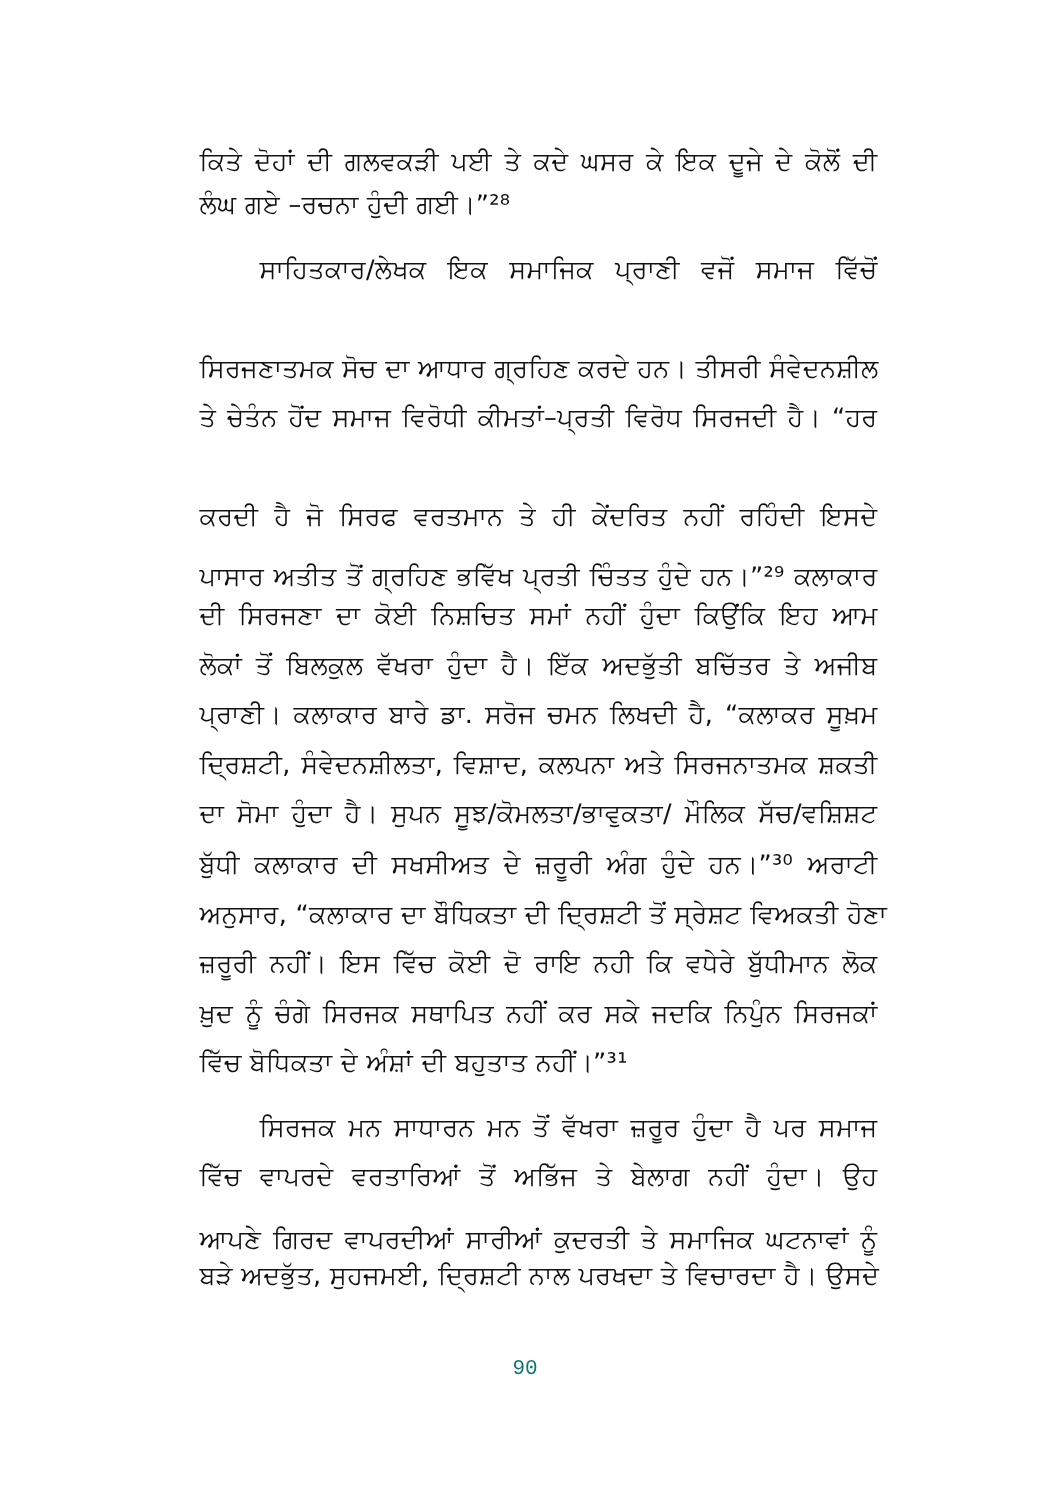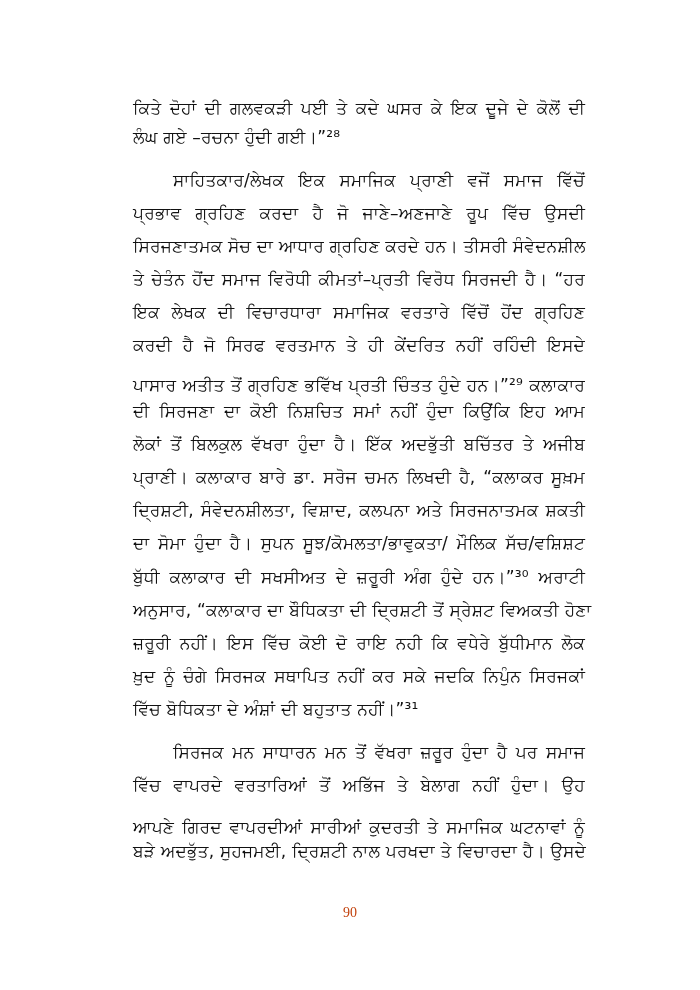--- a/index.html
+++ b/index.html
@@ -39,37 +39,35 @@
     }
     .line.last {
       text-align-last: left;
     }
     .page-number {
       position: absolute;
       left: 0;
       width: 700px;
       top: 905px;
       text-align: center;
-      font-family: Liberation Serif, serif;
+      font-family: Liberation Mono, monospace;
       font-size: 14px;
-      color: #c2410c;
+      color: #0f766e;
     }
   </style>
 </head>
 <body>
 
 <div class="page">
   <div class="line" style="top:93px">ਕਿਤੇ ਦੋਹਾਂ ਦੀ ਗਲਵਕੜੀ ਪਈ ਤੇ ਕਦੇ ਘਸਰ ਕੇ ਇਕ ਦੂਜੇ ਦੇ ਕੋਲੋਂ ਦੀ</div>
   <div class="line last" style="top:122px">ਲੰਘ ਗਏ –ਰਚਨਾ ਹੁੰਦੀ ਗਈ।”²⁸</div>
 
   <div class="line indent" style="top:165px">ਸਾਹਿਤਕਾਰ/ਲੇਖਕ ਇਕ ਸਮਾਜਿਕ ਪ੍ਰਾਣੀ ਵਜੋਂ ਸਮਾਜ ਵਿੱਚੋਂ</div>
-  <div class="line" style="top:198px">ਪ੍ਰਭਾਵ ਗ੍ਰਹਿਣ ਕਰਦਾ ਹੈ ਜੋ ਜਾਣੇ–ਅਣਜਾਣੇ ਰੂਪ ਵਿੱਚ ਉਸਦੀ</div>
   <div class="line" style="top:231px">ਸਿਰਜਣਾਤਮਕ ਸੋਚ ਦਾ ਆਧਾਰ ਗ੍ਰਹਿਣ ਕਰਦੇ ਹਨ। ਤੀਸਰੀ ਸੰਵੇਦਨਸ਼ੀਲ</div>
   <div class="line" style="top:264px">ਤੇ ਚੇਤੰਨ ਹੋਂਦ ਸਮਾਜ ਵਿਰੋਧੀ ਕੀਮਤਾਂ–ਪ੍ਰਤੀ ਵਿਰੋਧ ਸਿਰਜਦੀ ਹੈ। “ਹਰ</div>
-  <div class="line" style="top:297px">ਇਕ ਲੇਖਕ ਦੀ ਵਿਚਾਰਧਾਰਾ ਸਮਾਜਿਕ ਵਰਤਾਰੇ ਵਿੱਚੋਂ ਹੋਂਦ ਗ੍ਰਹਿਣ</div>
   <div class="line" style="top:330px">ਕਰਦੀ ਹੈ ਜੋ ਸਿਰਫ ਵਰਤਮਾਨ ਤੇ ਹੀ ਕੇਂਦਰਿਤ ਨਹੀਂ ਰਹਿੰਦੀ ਇਸਦੇ</div>
   <div class="line" style="top:370px">ਪਾਸਾਰ ਅਤੀਤ ਤੋਂ ਗ੍ਰਹਿਣ ਭਵਿੱਖ ਪ੍ਰਤੀ ਚਿੰਤਤ ਹੁੰਦੇ ਹਨ।”²⁹ ਕਲਾਕਾਰ</div>
   <div class="line" style="top:396px">ਦੀ ਸਿਰਜਣਾ ਦਾ ਕੋਈ ਨਿਸ਼ਚਿਤ ਸਮਾਂ ਨਹੀਂ ਹੁੰਦਾ ਕਿਉਂਕਿ ਇਹ ਆਮ</div>
   <div class="line" style="top:429px">ਲੋਕਾਂ ਤੋਂ ਬਿਲਕੁਲ ਵੱਖਰਾ ਹੁੰਦਾ ਹੈ। ਇੱਕ ਅਦਭੁੱਤੀ ਬਚਿੱਤਰ ਤੇ ਅਜੀਬ</div>
   <div class="line" style="top:462px">ਪ੍ਰਾਣੀ। ਕਲਾਕਾਰ ਬਾਰੇ ਡਾ. ਸਰੋਜ ਚਮਨ ਲਿਖਦੀ ਹੈ, “ਕਲਾਕਰ ਸੂਖ਼ਮ</div>
   <div class="line" style="top:495px">ਦ੍ਰਿਸ਼ਟੀ, ਸੰਵੇਦਨਸ਼ੀਲਤਾ, ਵਿਸ਼ਾਦ, ਕਲਪਨਾ ਅਤੇ ਸਿਰਜਨਾਤਮਕ ਸ਼ਕਤੀ</div>
   <div class="line" style="top:528px">ਦਾ ਸੋਮਾ ਹੁੰਦਾ ਹੈ। ਸੁਪਨ ਸੂਝ/ਕੋਮਲਤਾ/ਭਾਵੁਕਤਾ/ ਮੌਲਿਕ ਸੱਚ/ਵਸ਼ਿਸ਼ਟ</div>
   <div class="line" style="top:562px">ਬੁੱਧੀ ਕਲਾਕਾਰ ਦੀ ਸਖਸੀਅਤ ਦੇ ਜ਼ਰੂਰੀ ਅੰਗ ਹੁੰਦੇ ਹਨ।”³⁰ ਅਰਾਟੀ</div>
   <div class="line" style="top:595px">ਅਨੁਸਾਰ, “ਕਲਾਕਾਰ ਦਾ ਬੌਧਿਕਤਾ ਦੀ ਦ੍ਰਿਸ਼ਟੀ ਤੋਂ ਸ੍ਰੇਸ਼ਟ ਵਿਅਕਤੀ ਹੋਣਾ</div>
   <div class="line" style="top:628px">ਜ਼ਰੂਰੀ ਨਹੀਂ। ਇਸ ਵਿੱਚ ਕੋਈ ਦੋ ਰਾਇ ਨਹੀ ਕਿ ਵਧੇਰੇ ਬੁੱਧੀਮਾਨ ਲੋਕ</div>

